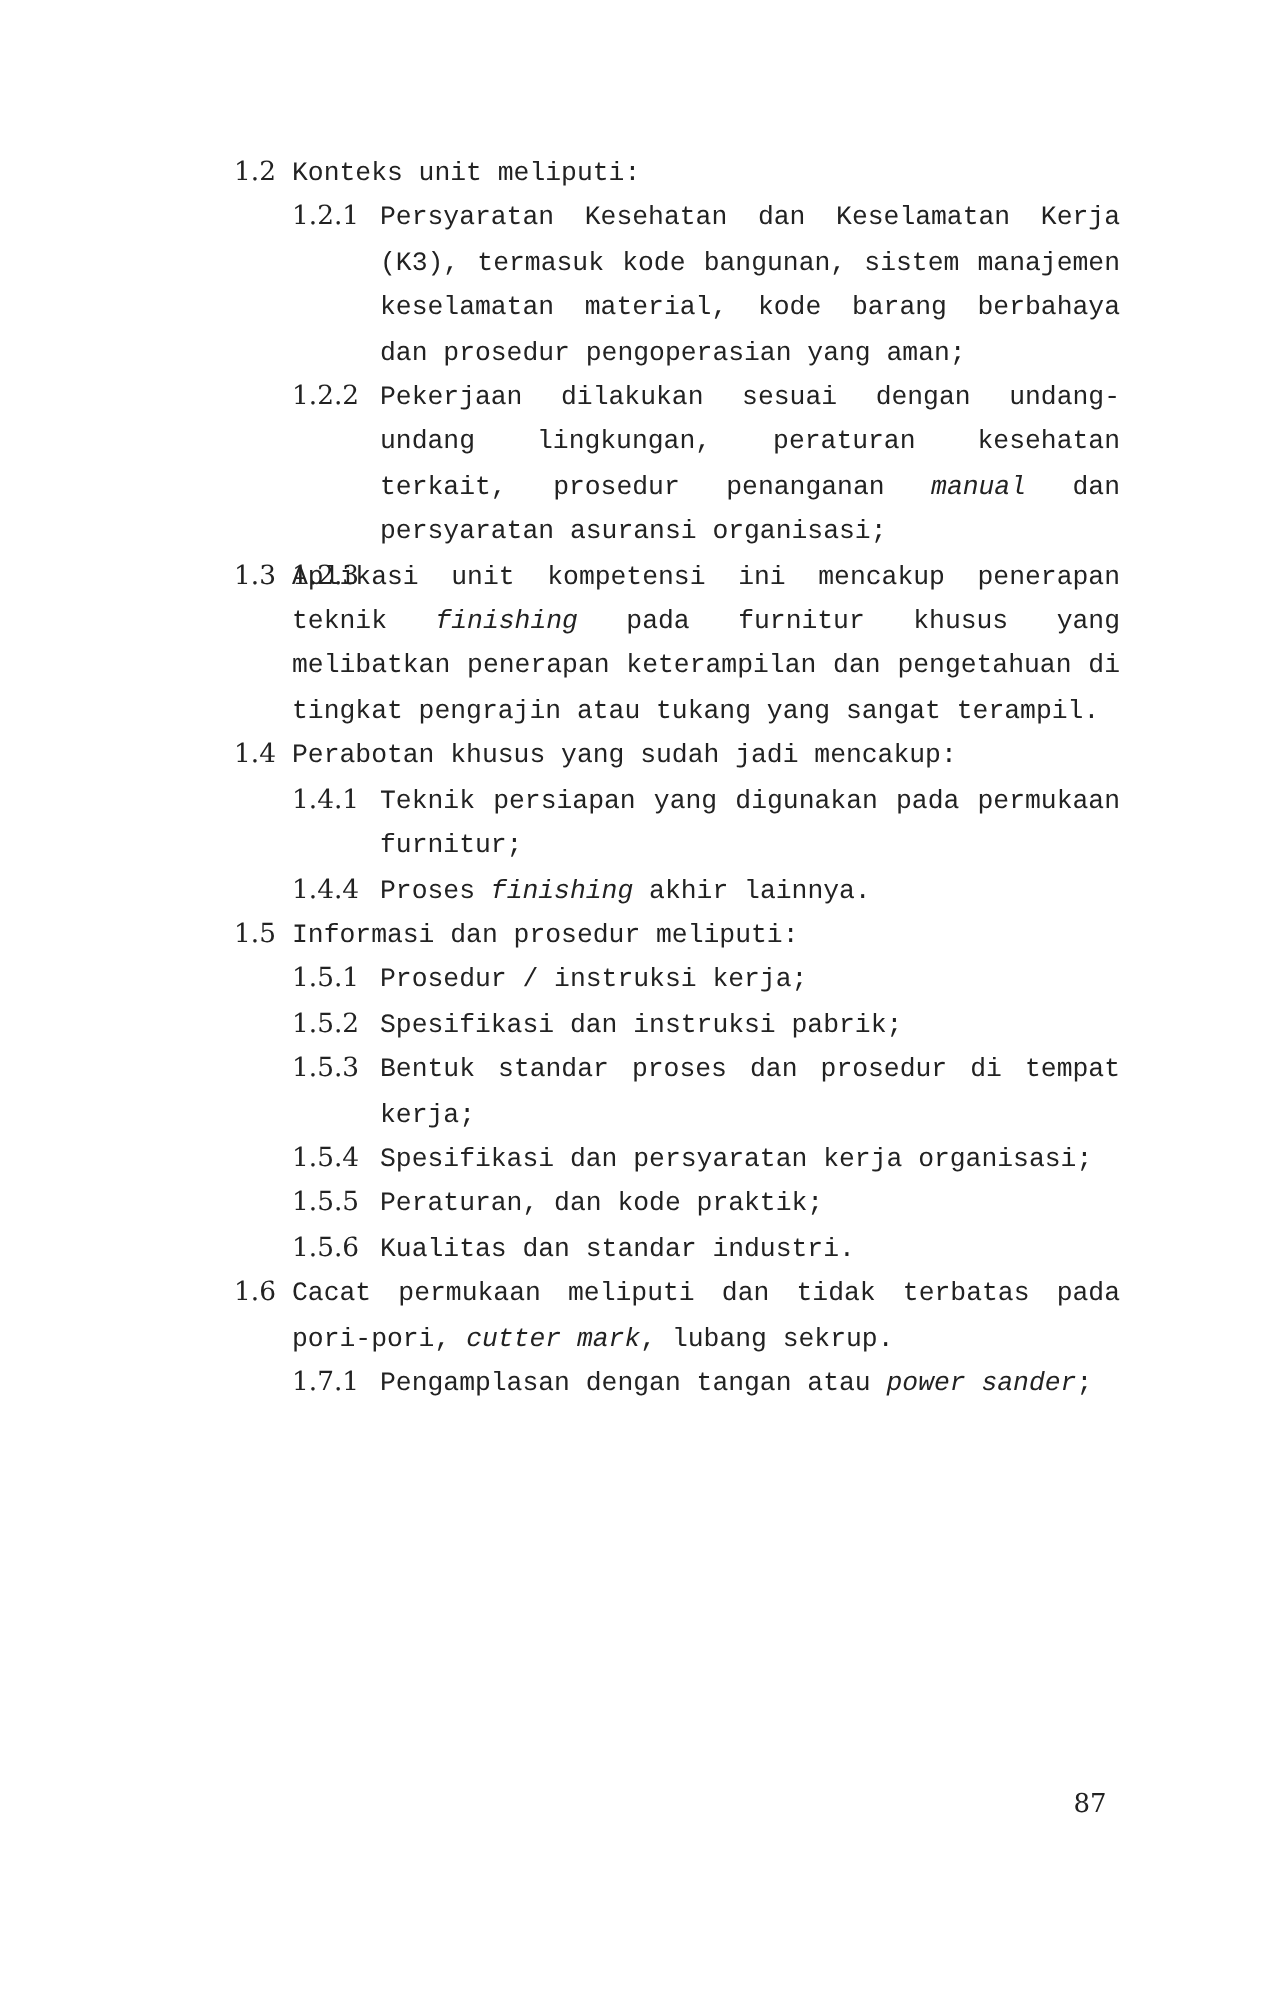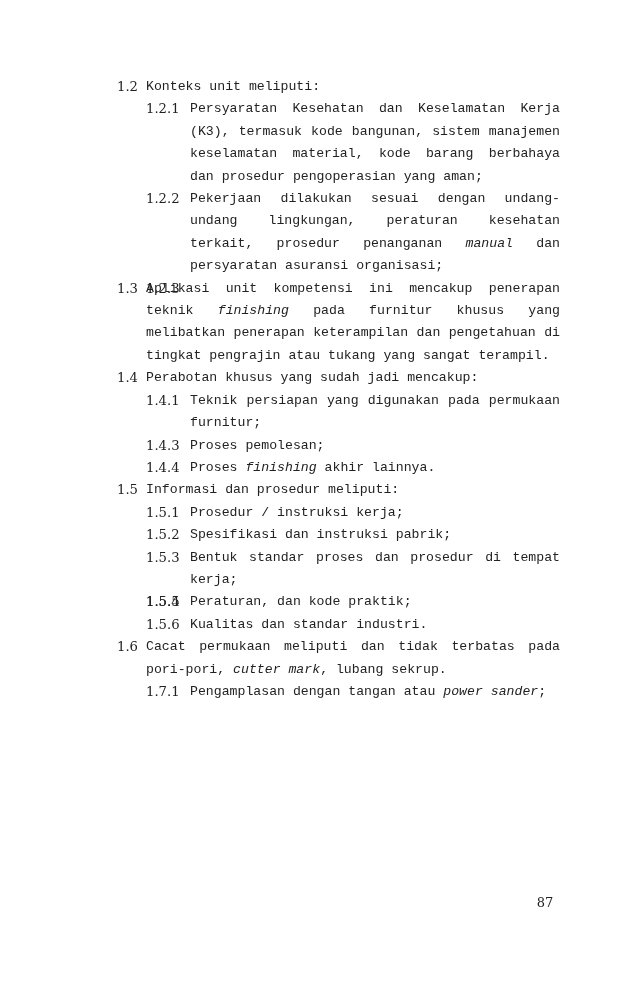--- a/index.html
+++ b/index.html
@@ -45,24 +45,20 @@
       </div>
       <div class="item lvl1">
         <span class="num">1.4</span>
         <span class="txt"><span>Perabotan khusus yang sudah jadi mencakup:</span></span>
       </div>
       <div class="item lvl2">
         <span class="num">1.4.1</span>
         <span class="txt"><span>Teknik persiapan yang digunakan pada permukaan furnitur;</span></span>
       </div>
       <div class="item lvl2">
-        <span class="num">1.4.3</span>
-        <span class="txt"><span>Proses pemolesan;</span></span>
-      </div>
-      <div class="item lvl2">
         <span class="num">1.4.4</span>
         <span class="txt"><span>Proses </span><em>finishing</em><span> akhir lainnya.</span></span>
       </div>
       <div class="item lvl1">
         <span class="num">1.5</span>
         <span class="txt"><span>Informasi dan prosedur meliputi:</span></span>
       </div>
       <div class="item lvl2">
         <span class="num">1.5.1</span>
         <span class="txt"><span>Prosedur / instruksi kerja;</span></span>
@@ -70,20 +66,21 @@
       <div class="item lvl2">
         <span class="num">1.5.2</span>
         <span class="txt"><span>Spesifikasi dan instruksi pabrik;</span></span>
       </div>
       <div class="item lvl2">
         <span class="num">1.5.3</span>
         <span class="txt"><span>Bentuk standar proses dan prosedur di tempat kerja;</span></span>
       </div>
       <div class="item lvl2">
         <span class="num">1.5.4</span>
+        <span class="txt"><span>Spesifikasi dan persyaratan kerja organisasi;</span></span>
       </div>
       <div class="item lvl2">
         <span class="num">1.5.5</span>
         <span class="txt"><span>Peraturan, dan kode praktik;</span></span>
       </div>
       <div class="item lvl2">
         <span class="num">1.5.6</span>
         <span class="txt"><span>Kualitas dan standar industri.</span></span>
       </div>
       <div class="item lvl1">

